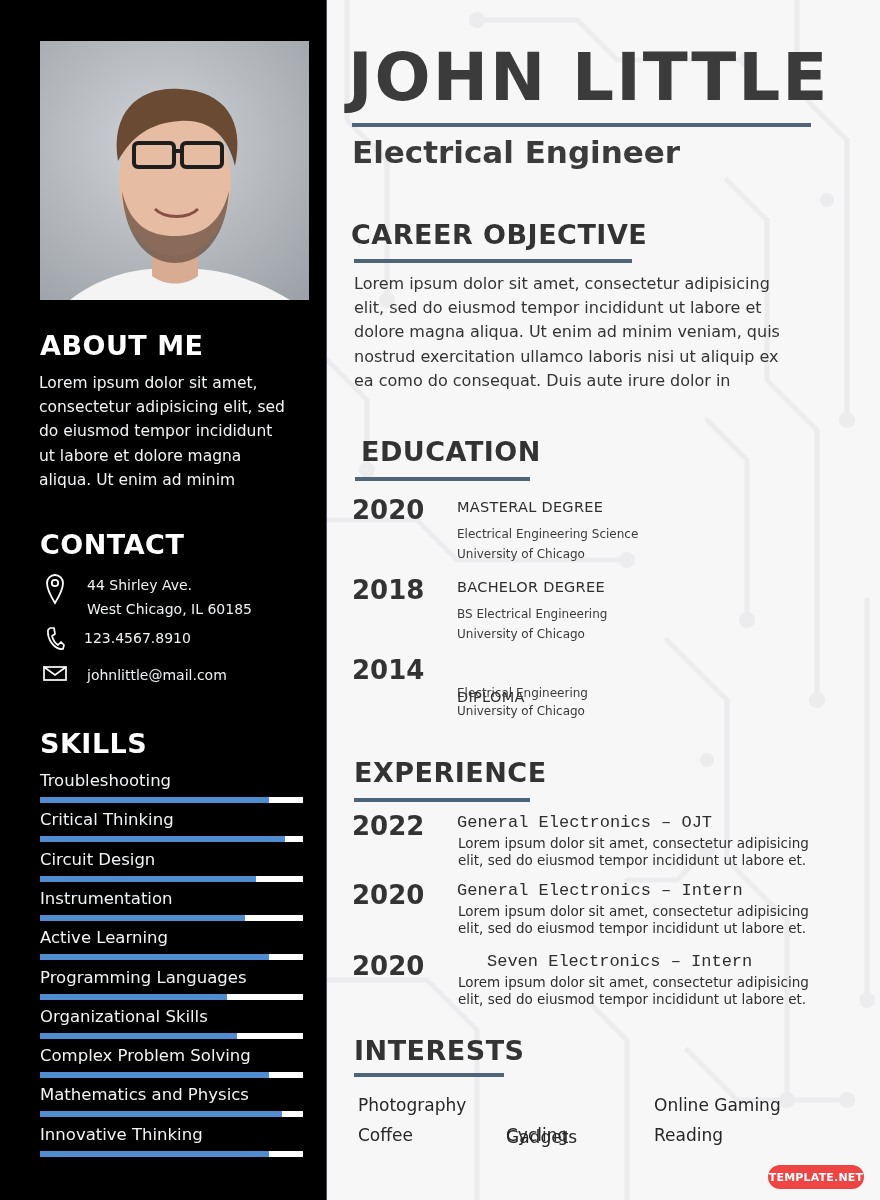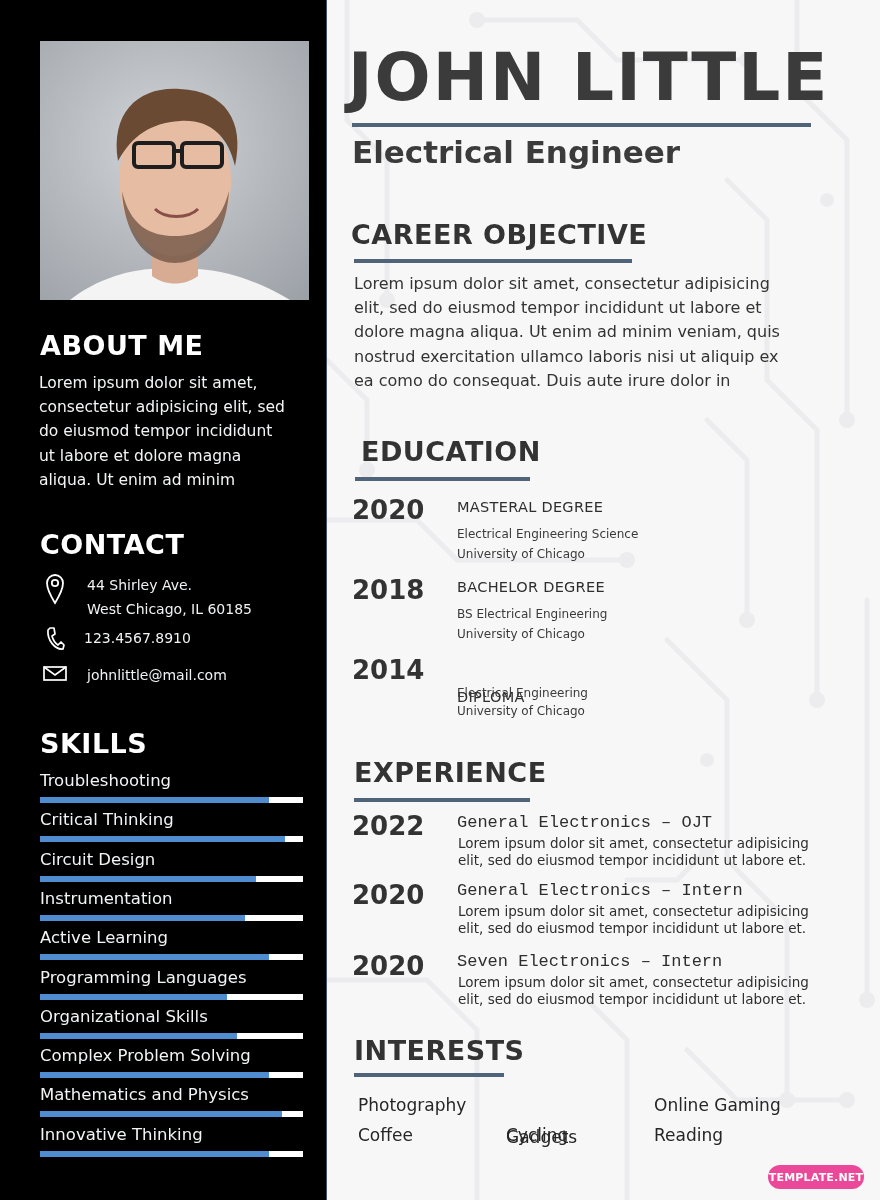--- a/index.html
+++ b/index.html
@@ -63,21 +63,21 @@
     font-size: 16px; line-height: 24.2px; color: #333;
   }
   .year { position: absolute; font-size: 26px; font-weight: bold; color: #333334; left: 352px; }
   .edu-deg { position: absolute; left: 457px; font-size: 14.5px; color: #2e2e2e; letter-spacing: 0.3px; }
   .edu-sub { position: absolute; left: 457px; font-size: 12px; color: #3a3a3a; line-height: 19px; }
   .exp-title { position: absolute; left: 457px; font-size: 17px; color: #2e2e2e; white-space: nowrap; font-family: Liberation Mono, monospace; }
   .exp-desc { position: absolute; left: 458px; font-size: 13.5px; color: #2e2e2e; line-height: 16.8px; width: 380px; }
   .interest { position: absolute; font-size: 17px; color: #262626; white-space: nowrap; }
   .watermark {
     position: absolute; left: 768px; top: 1165px; width: 96px; height: 24px; border-radius: 12px;
-    background: #ec4899; color: #ffffff; font-size: 11px; font-weight: bold;
+    background: #ef4444; color: #ffffff; font-size: 11px; font-weight: bold;
     display: flex; align-items: center; justify-content: center; letter-spacing: 0.2px;
   }
 </style>
 </head>
 <body>
 
 <div class="page">
 
   <svg class="circuit" viewBox="0 0 553 1200" xmlns="http://www.w3.org/2000/svg">
     <g stroke="#ececee" stroke-width="5" fill="none" stroke-linecap="round">
@@ -301,21 +301,21 @@
   <div>
     <div class="year" style="top:880px;">2020</div>
     <div class="exp-title" style="top:881px;">General Electronics – Intern</div>
     <div class="exp-desc" style="top:903px;">
       <div>Lorem ipsum dolor sit amet, consectetur adipisicing</div>
       <div>elit, sed do eiusmod tempor incididunt ut labore et.</div>
     </div>
   </div>
   <div>
     <div class="year" style="top:951px;">2020</div>
-    <div class="exp-title" style="top:952px;">Seven Electronics – Intern</div>
+    <div class="exp-title" style="top:952px;margin-left:30px;">Seven Electronics – Intern</div>
     <div class="exp-desc" style="top:974px;">
       <div>Lorem ipsum dolor sit amet, consectetur adipisicing</div>
       <div>elit, sed do eiusmod tempor incididunt ut labore et.</div>
     </div>
   </div>
 
   <div class="sec-h" style="left:354px; top:1034px;">INTERESTS</div>
   <div class="sec-rule" style="left:354px; top:1073px; width:150px;"></div>
 
   <div class="interest" style="left:358px; top:1095px;">Photography</div>

